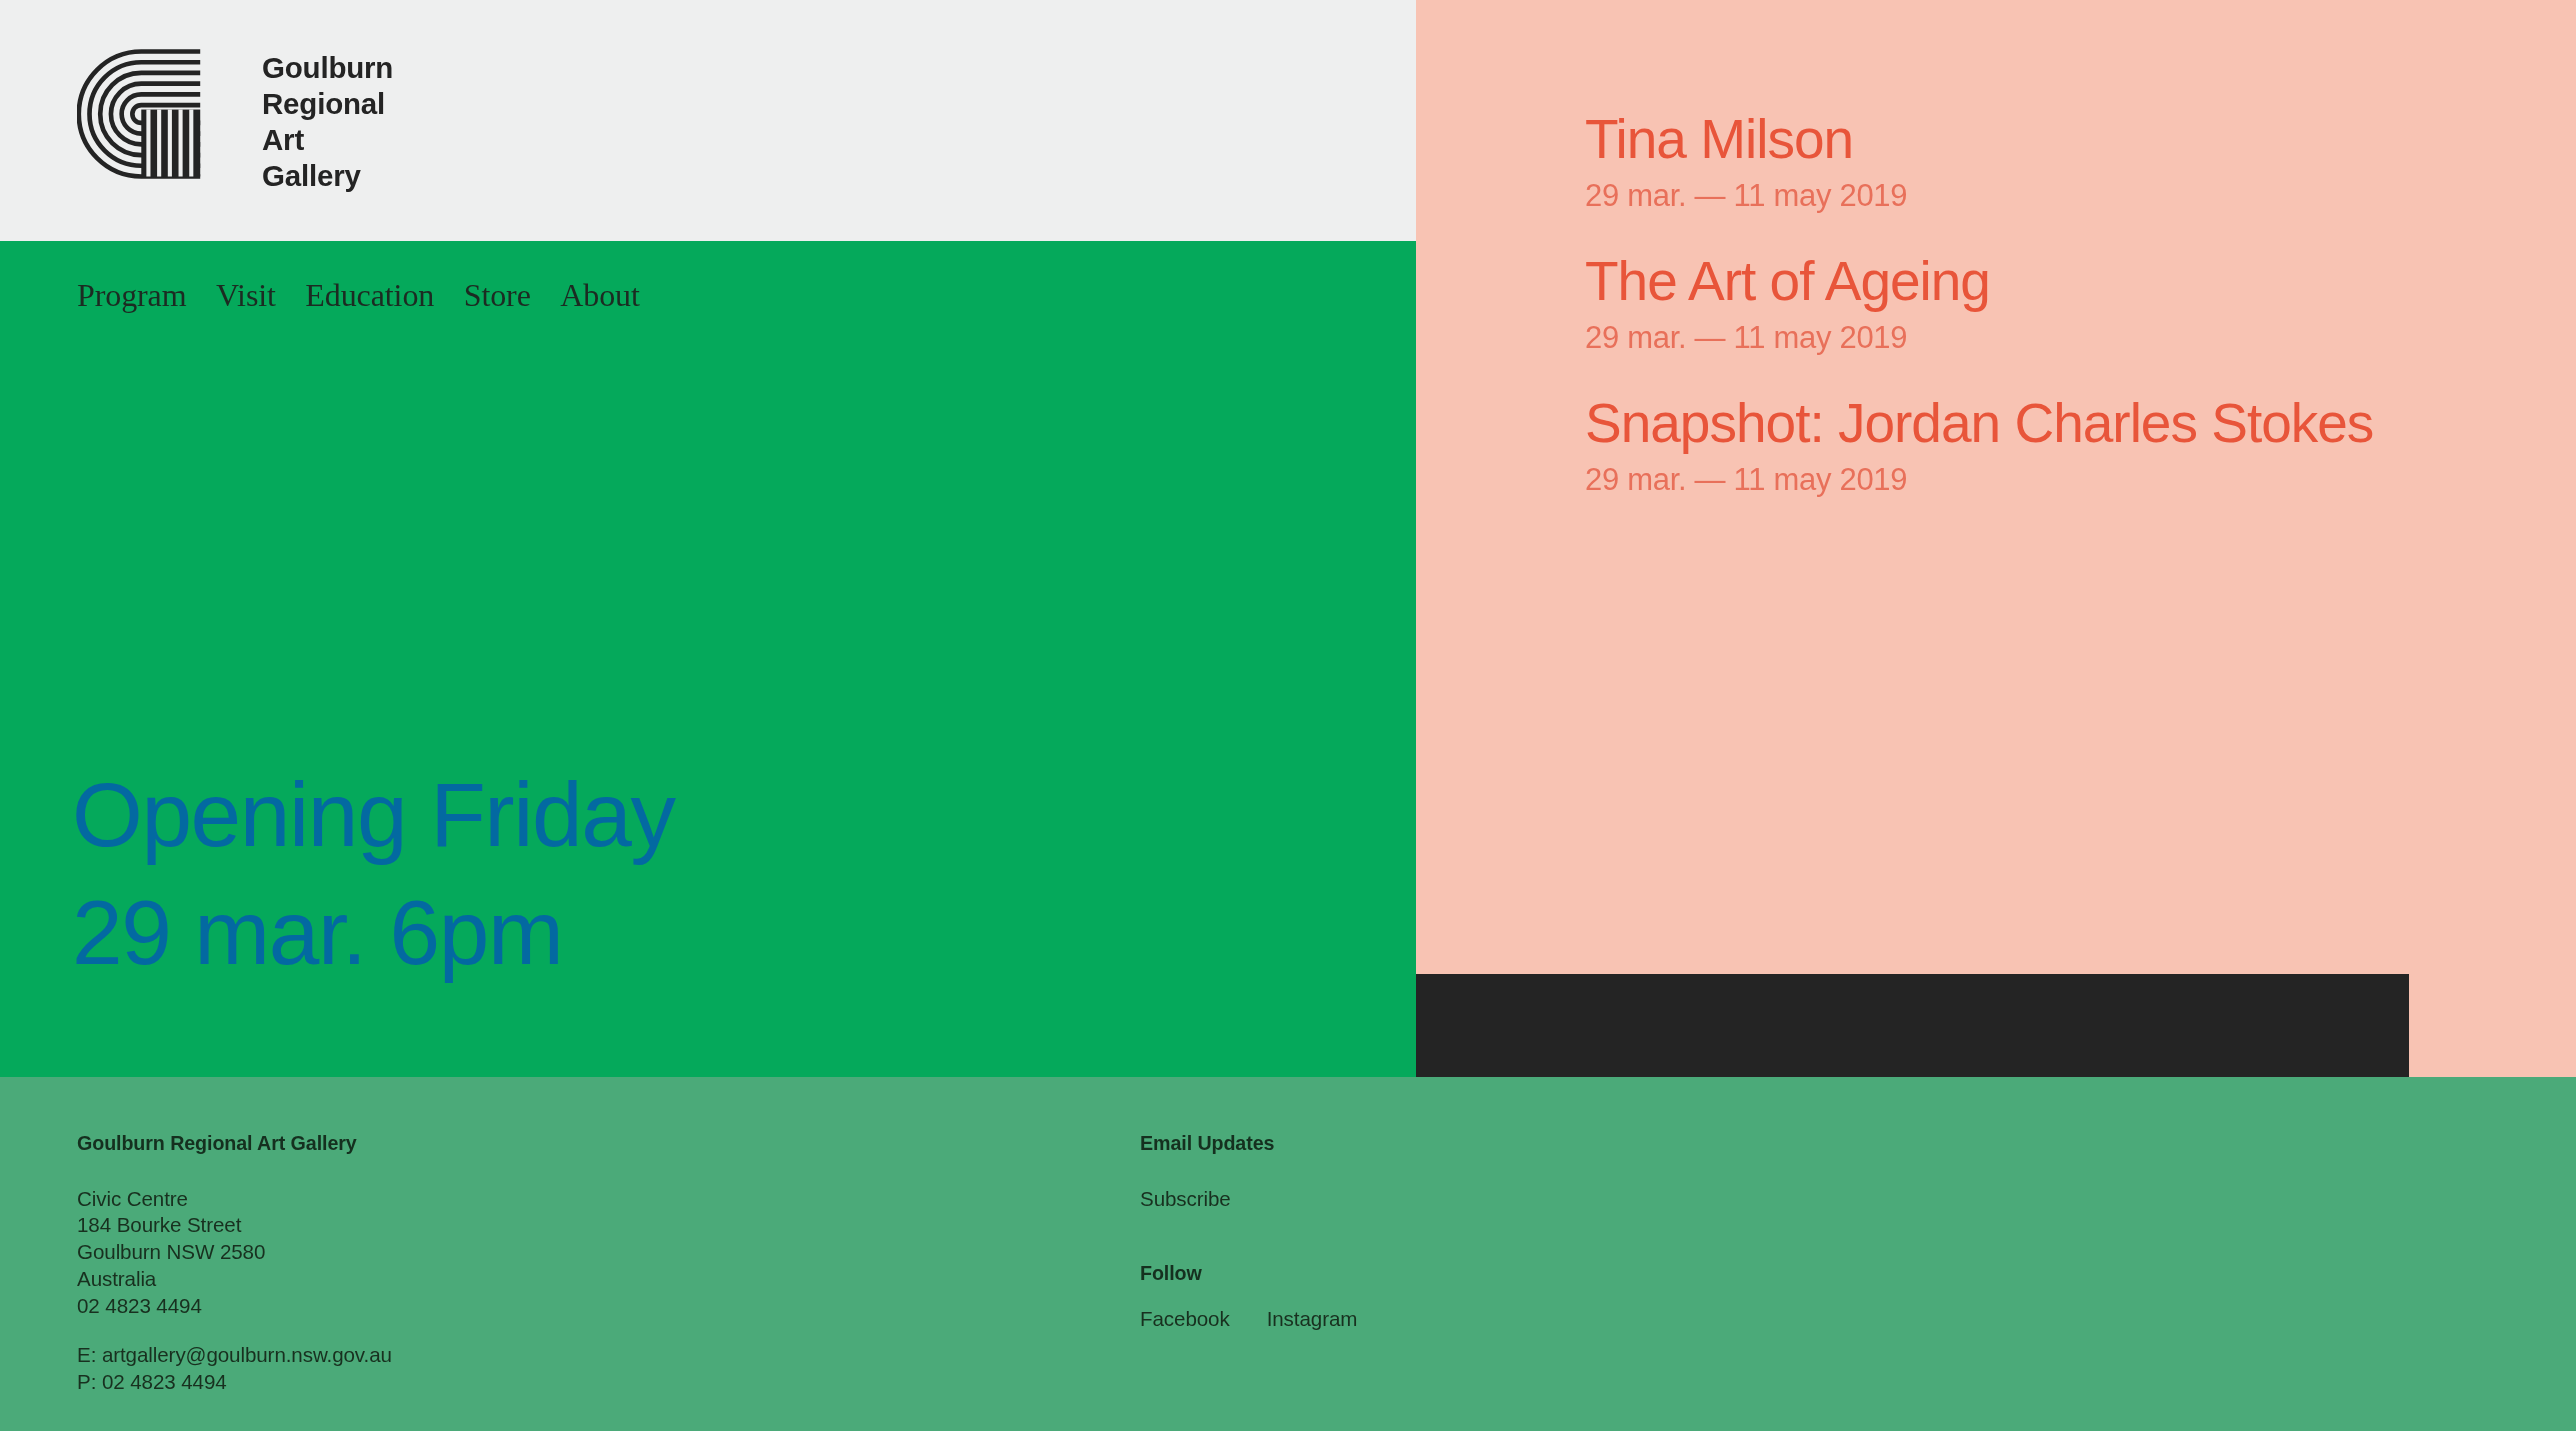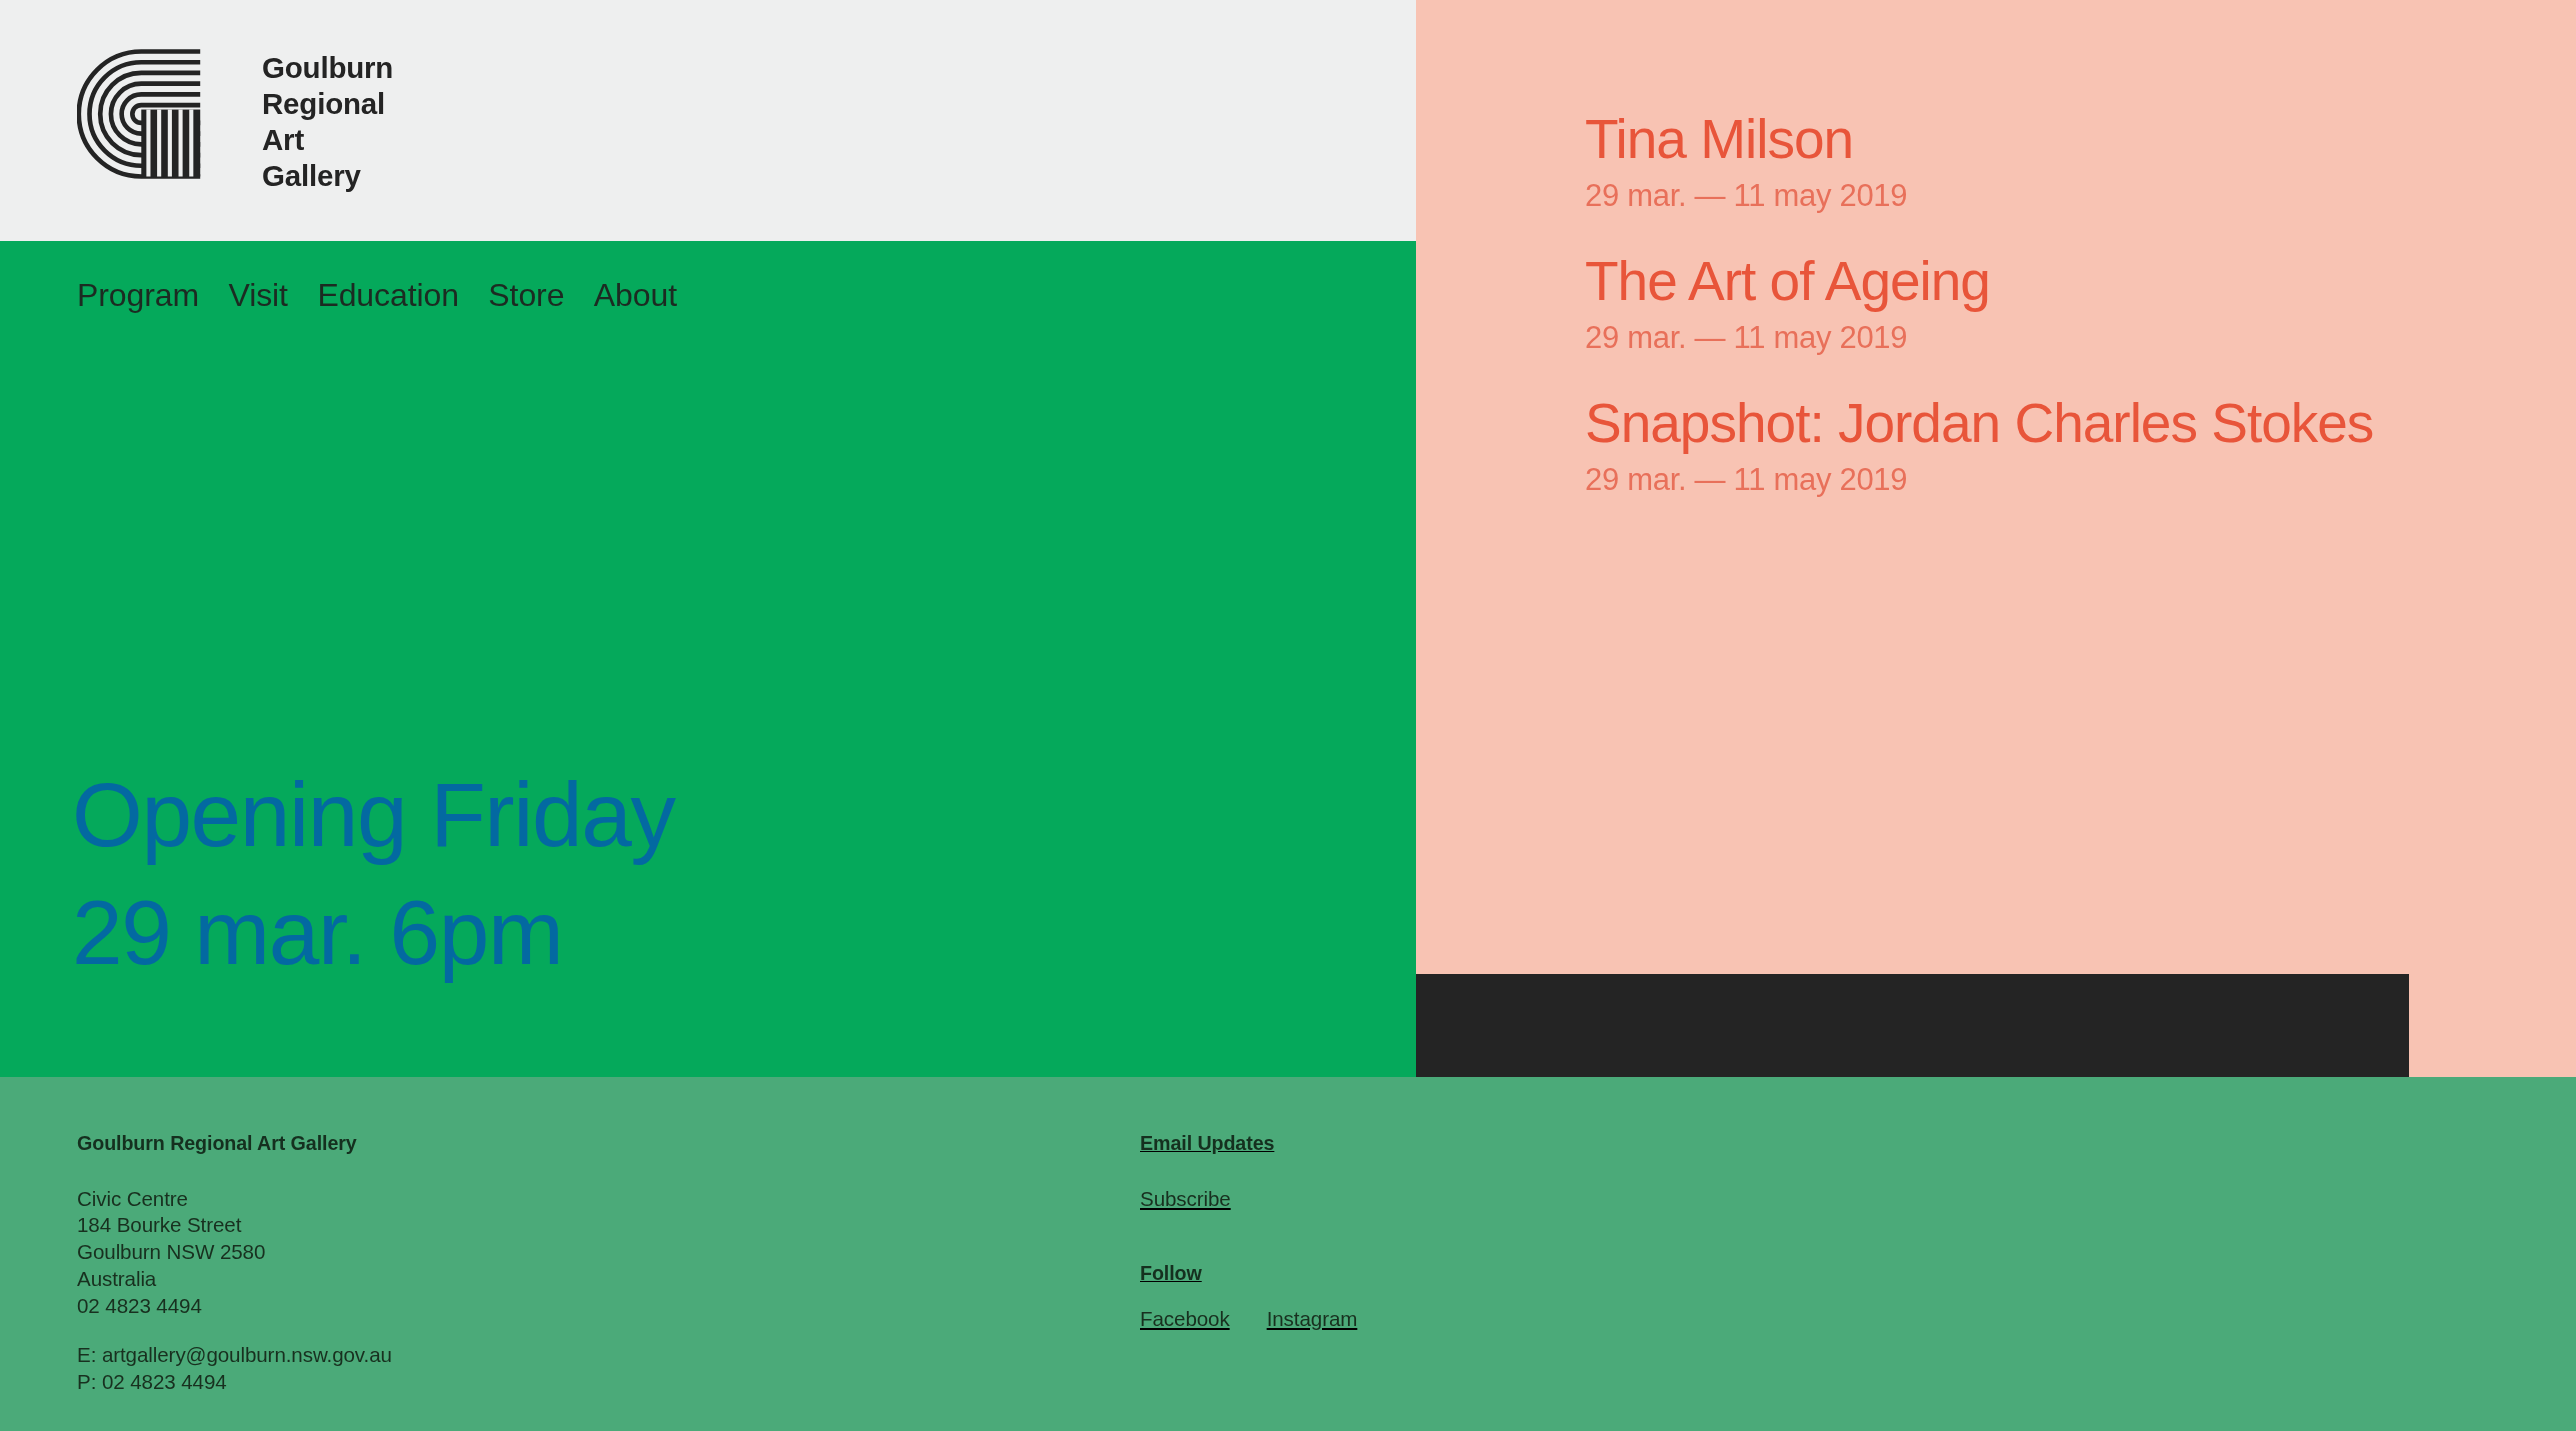--- a/index.html
+++ b/index.html
@@ -69,20 +69,21 @@
     white-space: pre-line;
   }
 
   
   .nav {
     position: absolute;
     left: 77px; top: 279px;
     display: flex;
     align-items: baseline;
     gap: 29.5px;
+    font-family: Liberation Serif, serif;
   }
   .nav-item {
     font-size: 32px;
     line-height: 1;
     color: #1C2B22;
     letter-spacing: -0.1px;
     cursor: pointer;
     text-decoration: none;
   }
 
@@ -124,21 +125,21 @@
 
   
   .footer-cols {
     position: absolute;
     left: 0; top: 1077px;
     width: 2576px; height: 354px;
   }
   .fcol { position: absolute; top: 55px; }
   .fcol-contact  { left: 77px;   width: 537px; }
   .fcol-hours    { left: 640px;  width: 411px; }
-  .fcol-connect  { left: 1140px; width: 465px; text-decoration: underline; }
+  .fcol-connect  { left: 1140px; width: 465px; }
 
   .f-head {
     font-size: 19.7px;
     font-weight: 700;
     color: #15301F;
     letter-spacing: -0.1px;
     line-height: 1.2;
   }
   .f-body {
     font-size: 20.6px;

